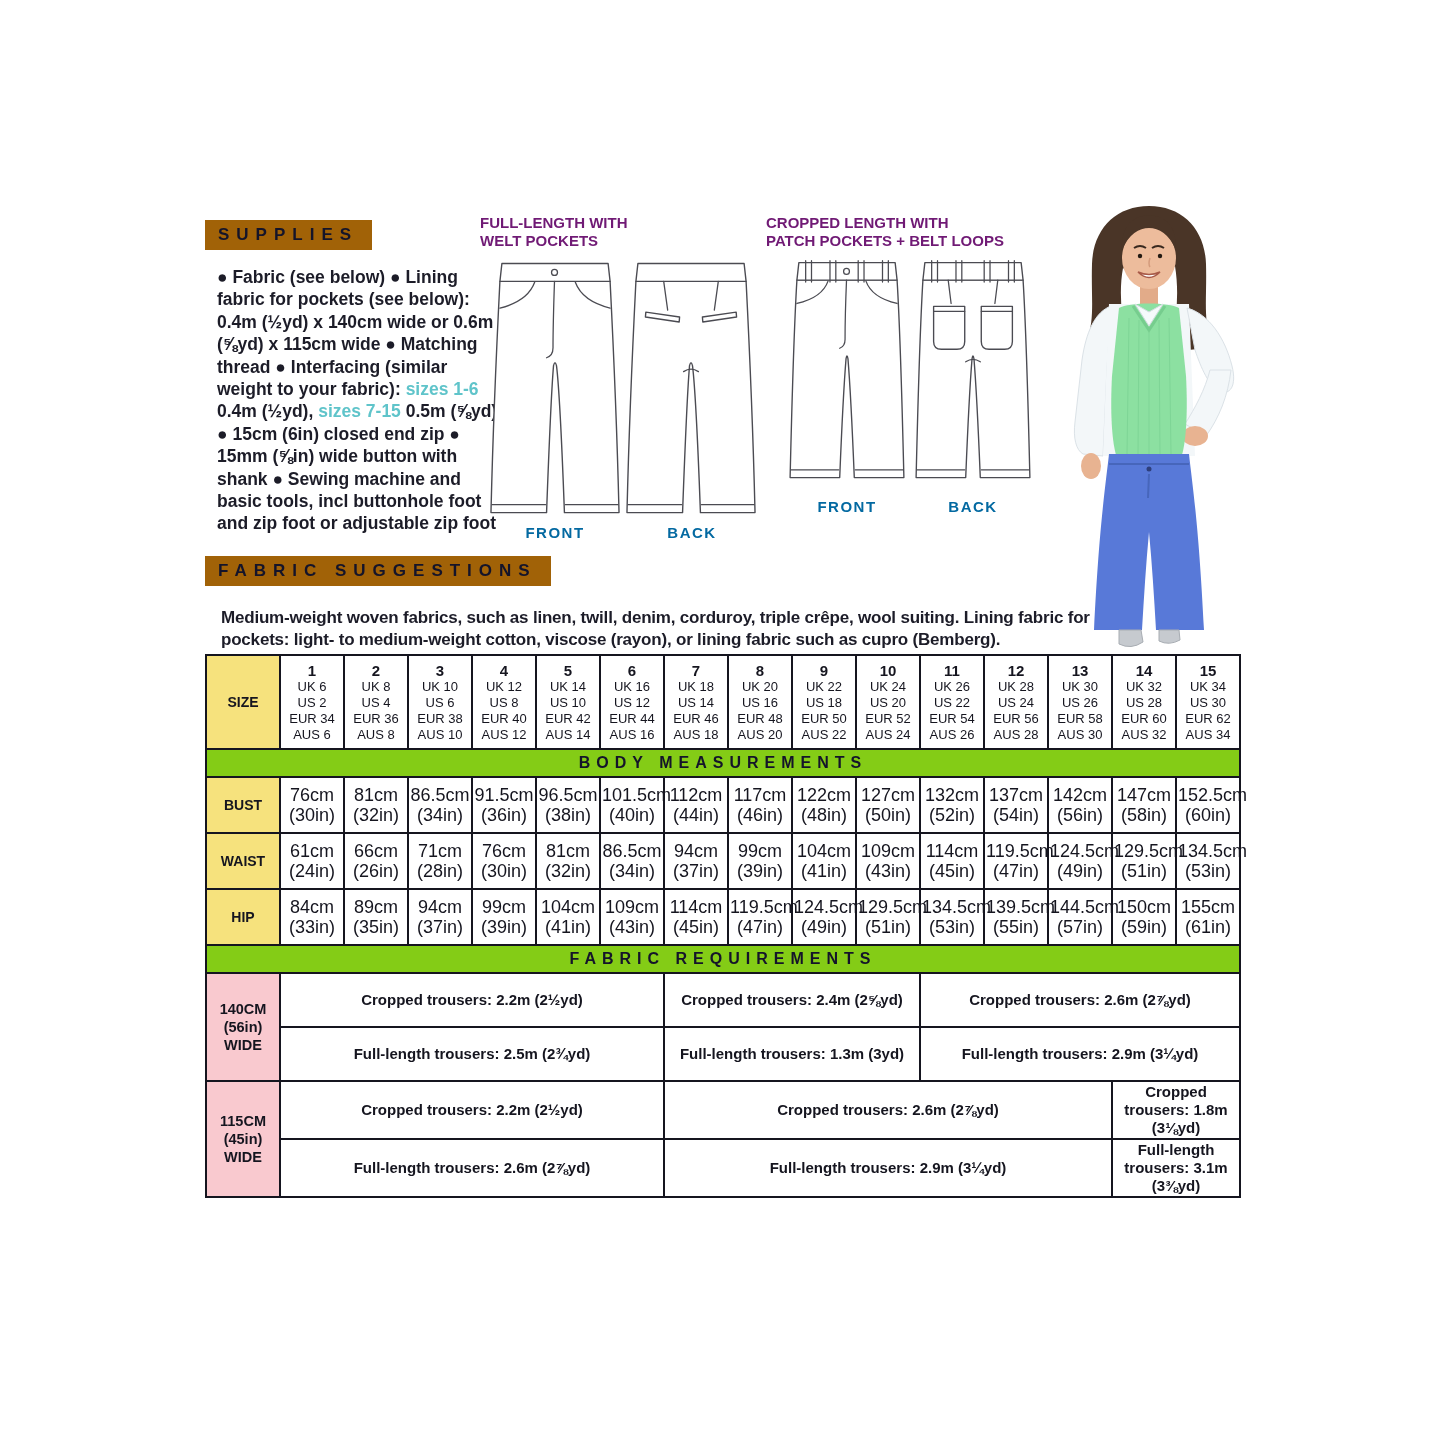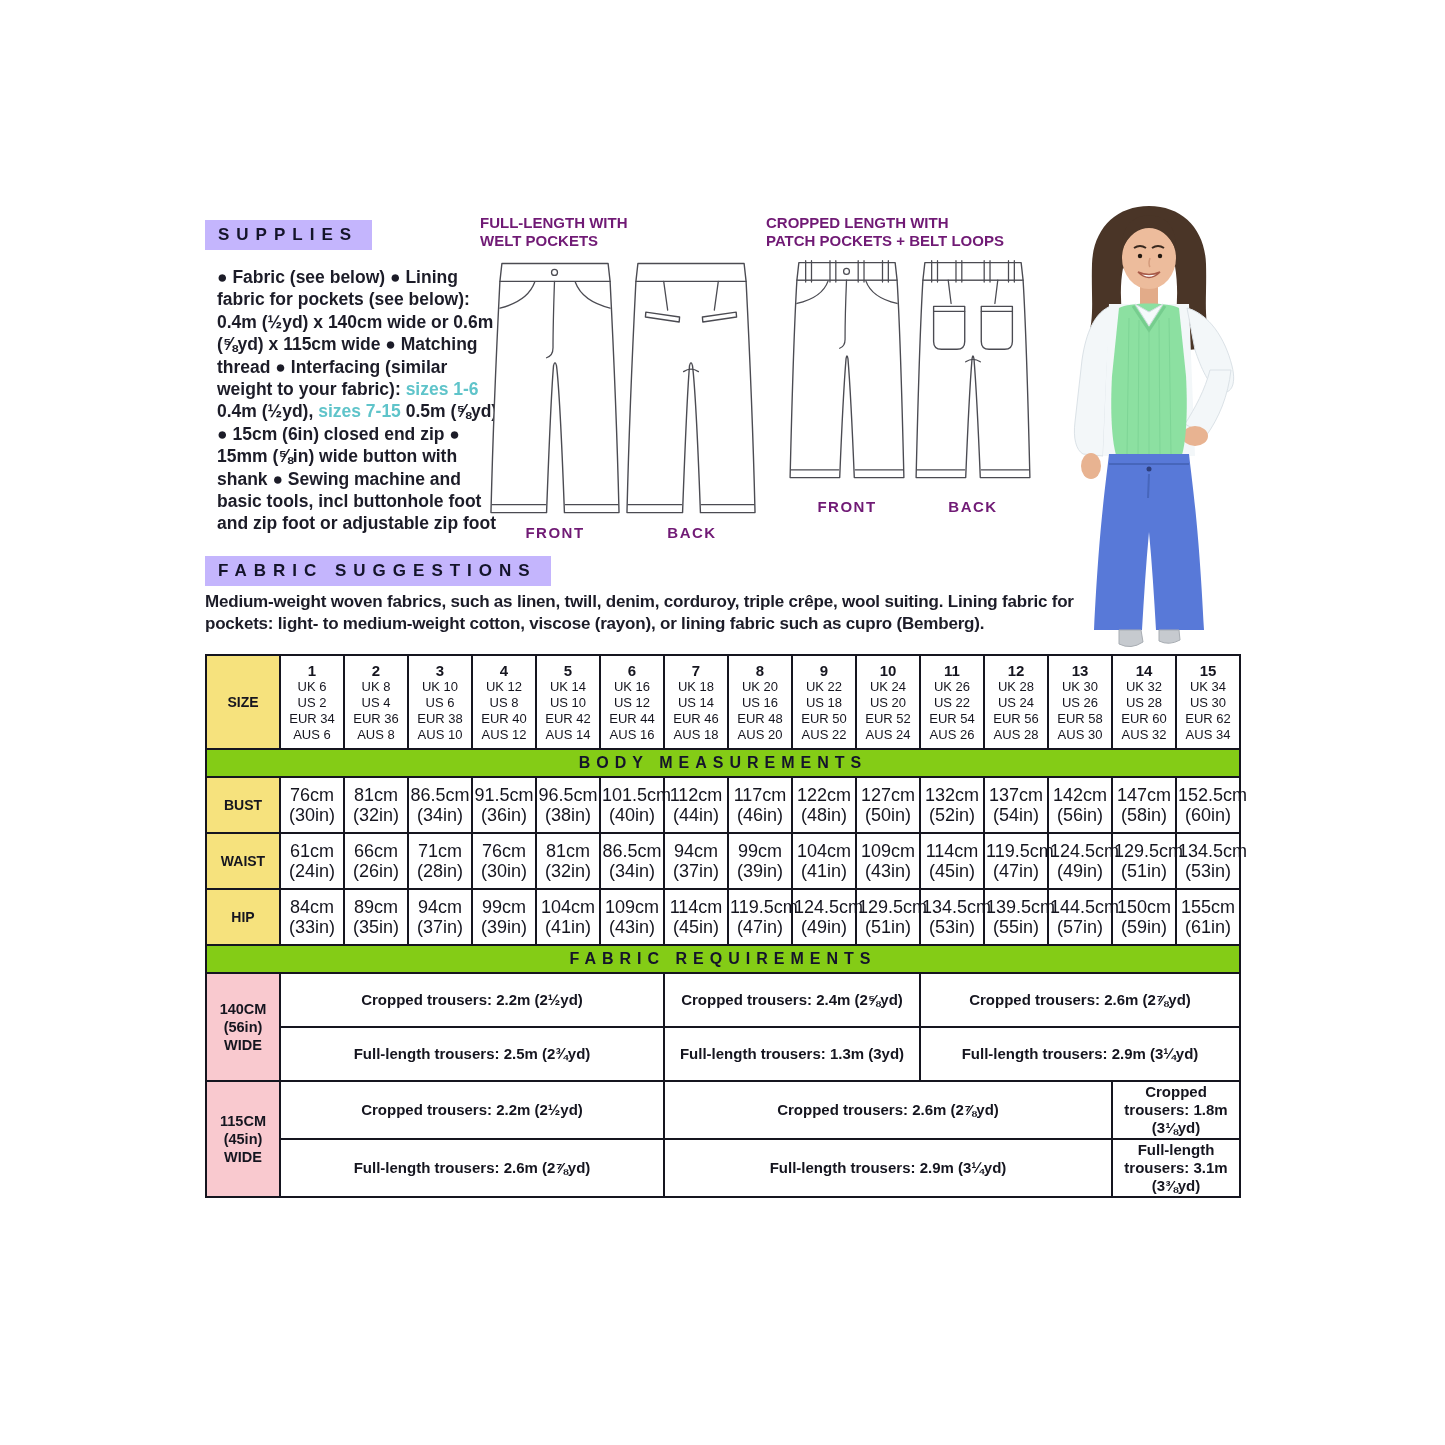--- a/index.html
+++ b/index.html
@@ -1,35 +1,35 @@
 <!DOCTYPE html>
 <html><head>
 <meta charset="utf-8">
 <style>
   html,body{margin:0;padding:0;background:#ffffff;}
   body{width:1445px;height:1445px;font-family:"Liberation Sans",sans-serif;color:#15151f;position:relative;}
   .page{position:absolute;inset:0;background:#fff;}
   .page *{box-sizing:border-box;}
 
-  .heading{position:absolute;display:inline-block;background:#c4b5fd;color:#14142a;
+  .heading{position:absolute;display:inline-block;background:#a16207;color:#14142a;
            font-weight:bold;font-size:17px;letter-spacing:7px;padding:5px 14px 5px 13px;white-space:nowrap;}
   .supplies-text{position:absolute;left:205px;top:254px;width:288px;font-size:17.5px;
                  line-height:22.4px;font-weight:bold;color:#1c1c28;margin:12px;}
   .supplies-text .accent{color:#5fc4ca;}
 
   .drawing-title{position:absolute;font-size:15px;font-weight:bold;text-align:left;
                  line-height:18px;white-space:pre-line;color:#701a75;}
   .fb-label{position:absolute;font-size:15px;font-weight:bold;letter-spacing:1.5px;
-            text-align:center;color:#701a75;}
+            text-align:center;color:#0369a1;}
   .drawing{position:absolute;}
   .ln{fill:#ffffff;stroke:#4b4b52;stroke-width:1.4;stroke-linejoin:round;}
   .dt{fill:none;stroke:#4b4b52;stroke-width:1.3;stroke-linecap:round;}
 
   .suggestions-text{position:absolute;left:205px;top:591px;width:900px;font-size:17px;
-                    line-height:22px;font-weight:bold;letter-spacing:-0.2px;color:#1c1c28;margin:0;}
+                    line-height:22px;font-weight:bold;letter-spacing:-0.2px;color:#1c1c28;margin:16px;}
 
   .main-table{position:absolute;left:205px;top:654px;width:1036px;border-collapse:collapse;table-layout:fixed;}
   .main-table td,.main-table th{border:2px solid #15151f;text-align:center;vertical-align:middle;padding:1px;}
   .lab{background:#f6e27d;font-weight:bold;font-size:14px;width:74px;}
   .size-cell{height:94px;font-size:13px;line-height:16px;font-weight:normal;}
   .size-num{display:block;font-weight:bold;font-size:15px;line-height:17px;}
   .size-alt{display:block;white-space:pre-line;}
   .band{background:#84cc16;height:28px;text-align:left;font-weight:bold;font-size:16px;
         letter-spacing:6px;padding-left:10px;color:#14142a;}
   .m-cell{height:56px;font-size:18px;line-height:20px;white-space:pre-line;}

